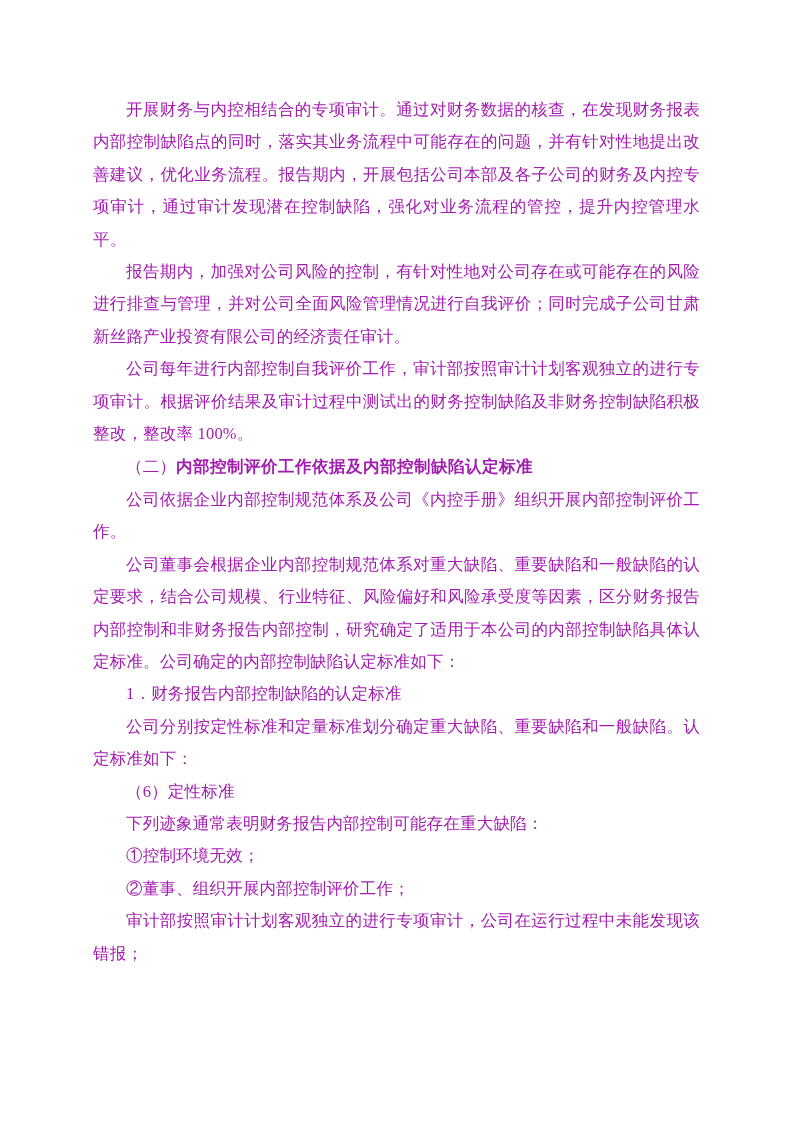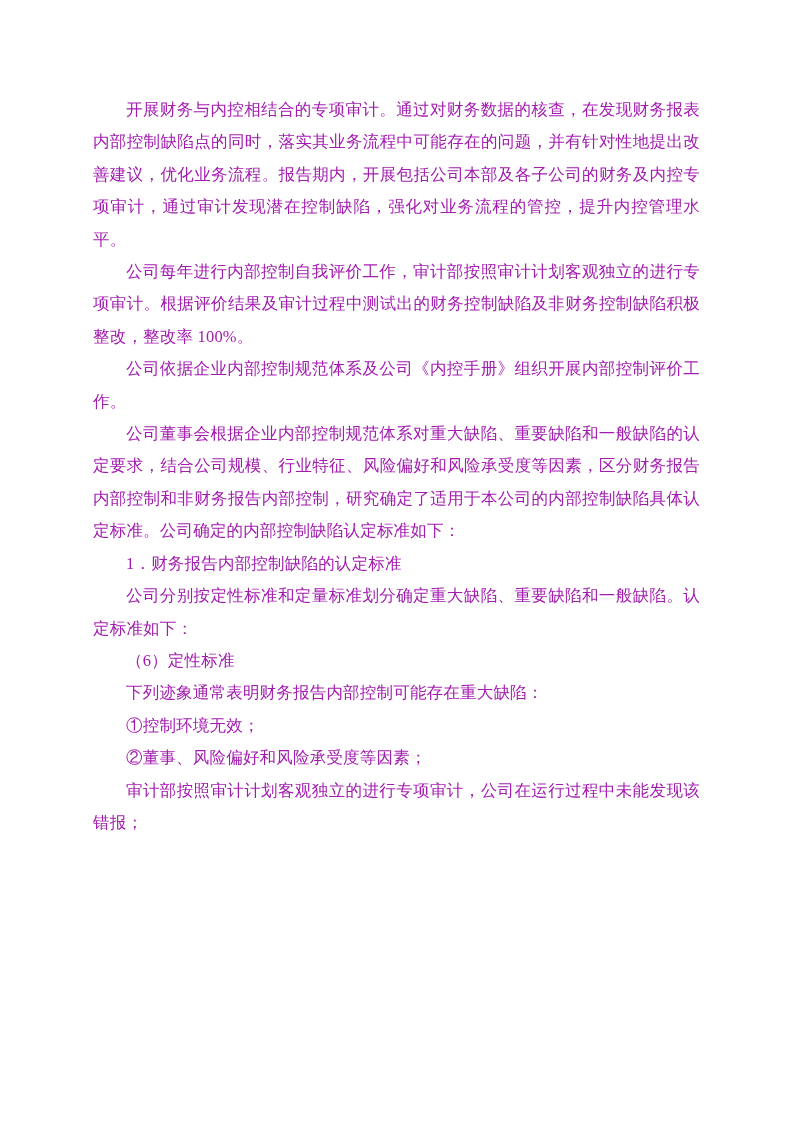--- a/index.html
+++ b/index.html
@@ -43,24 +43,26 @@
     font-family: "Liberation Sans", "DejaVu Sans", sans-serif;
     letter-spacing: 0.5px;
   }
 </style>
 </head>
 <body>
 
 <div class="page">
   <div class="content">
       <p class="para">开展财务与内控相结合的专项审计。通过对财务数据的核查，在发现财务报表内部控制缺陷点的同时，落实其业务流程中可能存在的问题，并有针对性地提出改善建议，优化业务流程。报告期内，开展包括公司本部及各子公司的财务及内控专项审计，通过审计发现潜在控制缺陷，强化对业务流程的管控，提升内控管理水平。</p>
+      <p class="para">报告期内，加强对公司风险的控制，有针对性地对公司存在或可能存在的风险进行排查与管理，并对公司全面风险管理情况进行自我评价；同时完成子公司甘肃新丝路产业投资有限公司的经济责任审计。</p>
       <p class="para">公司每年进行内部控制自我评价工作，审计部按照审计计划客观独立的进行专项审计。根据评价结果及审计过程中测试出的财务控制缺陷及非财务控制缺陷积极整改，整改率 100%。</p>
+      <p class="para heading"><span class="heading-prefix">（二）</span><span class="heading-text">内部控制评价工作依据及内部控制缺陷认定标准</span></p>
       <p class="para">公司依据企业内部控制规范体系及公司《内控手册》组织开展内部控制评价工作。</p>
       <p class="para">公司董事会根据企业内部控制规范体系对重大缺陷、重要缺陷和一般缺陷的认定要求，结合公司规模、行业特征、风险偏好和风险承受度等因素，区分财务报告内部控制和非财务报告内部控制，研究确定了适用于本公司的内部控制缺陷具体认定标准。公司确定的内部控制缺陷认定标准如下：</p>
       <p class="para">1．财务报告内部控制缺陷的认定标准</p>
       <p class="para">公司分别按定性标准和定量标准划分确定重大缺陷、重要缺陷和一般缺陷。认定标准如下：</p>
       <p class="para">（6）定性标准</p>
       <p class="para">下列迹象通常表明财务报告内部控制可能存在重大缺陷：</p>
       <p class="para">①控制环境无效；</p>
-      <p class="para">②董事、风险偏好和风险承受度等因素；</p>
+      <p class="para">②董事、组织开展内部控制评价工作；</p>
       <p class="para">审计部按照审计计划客观独立的进行专项审计，公司在运行过程中未能发现该错报；</p>
     </div>
 </div>
 
 </body></html>

